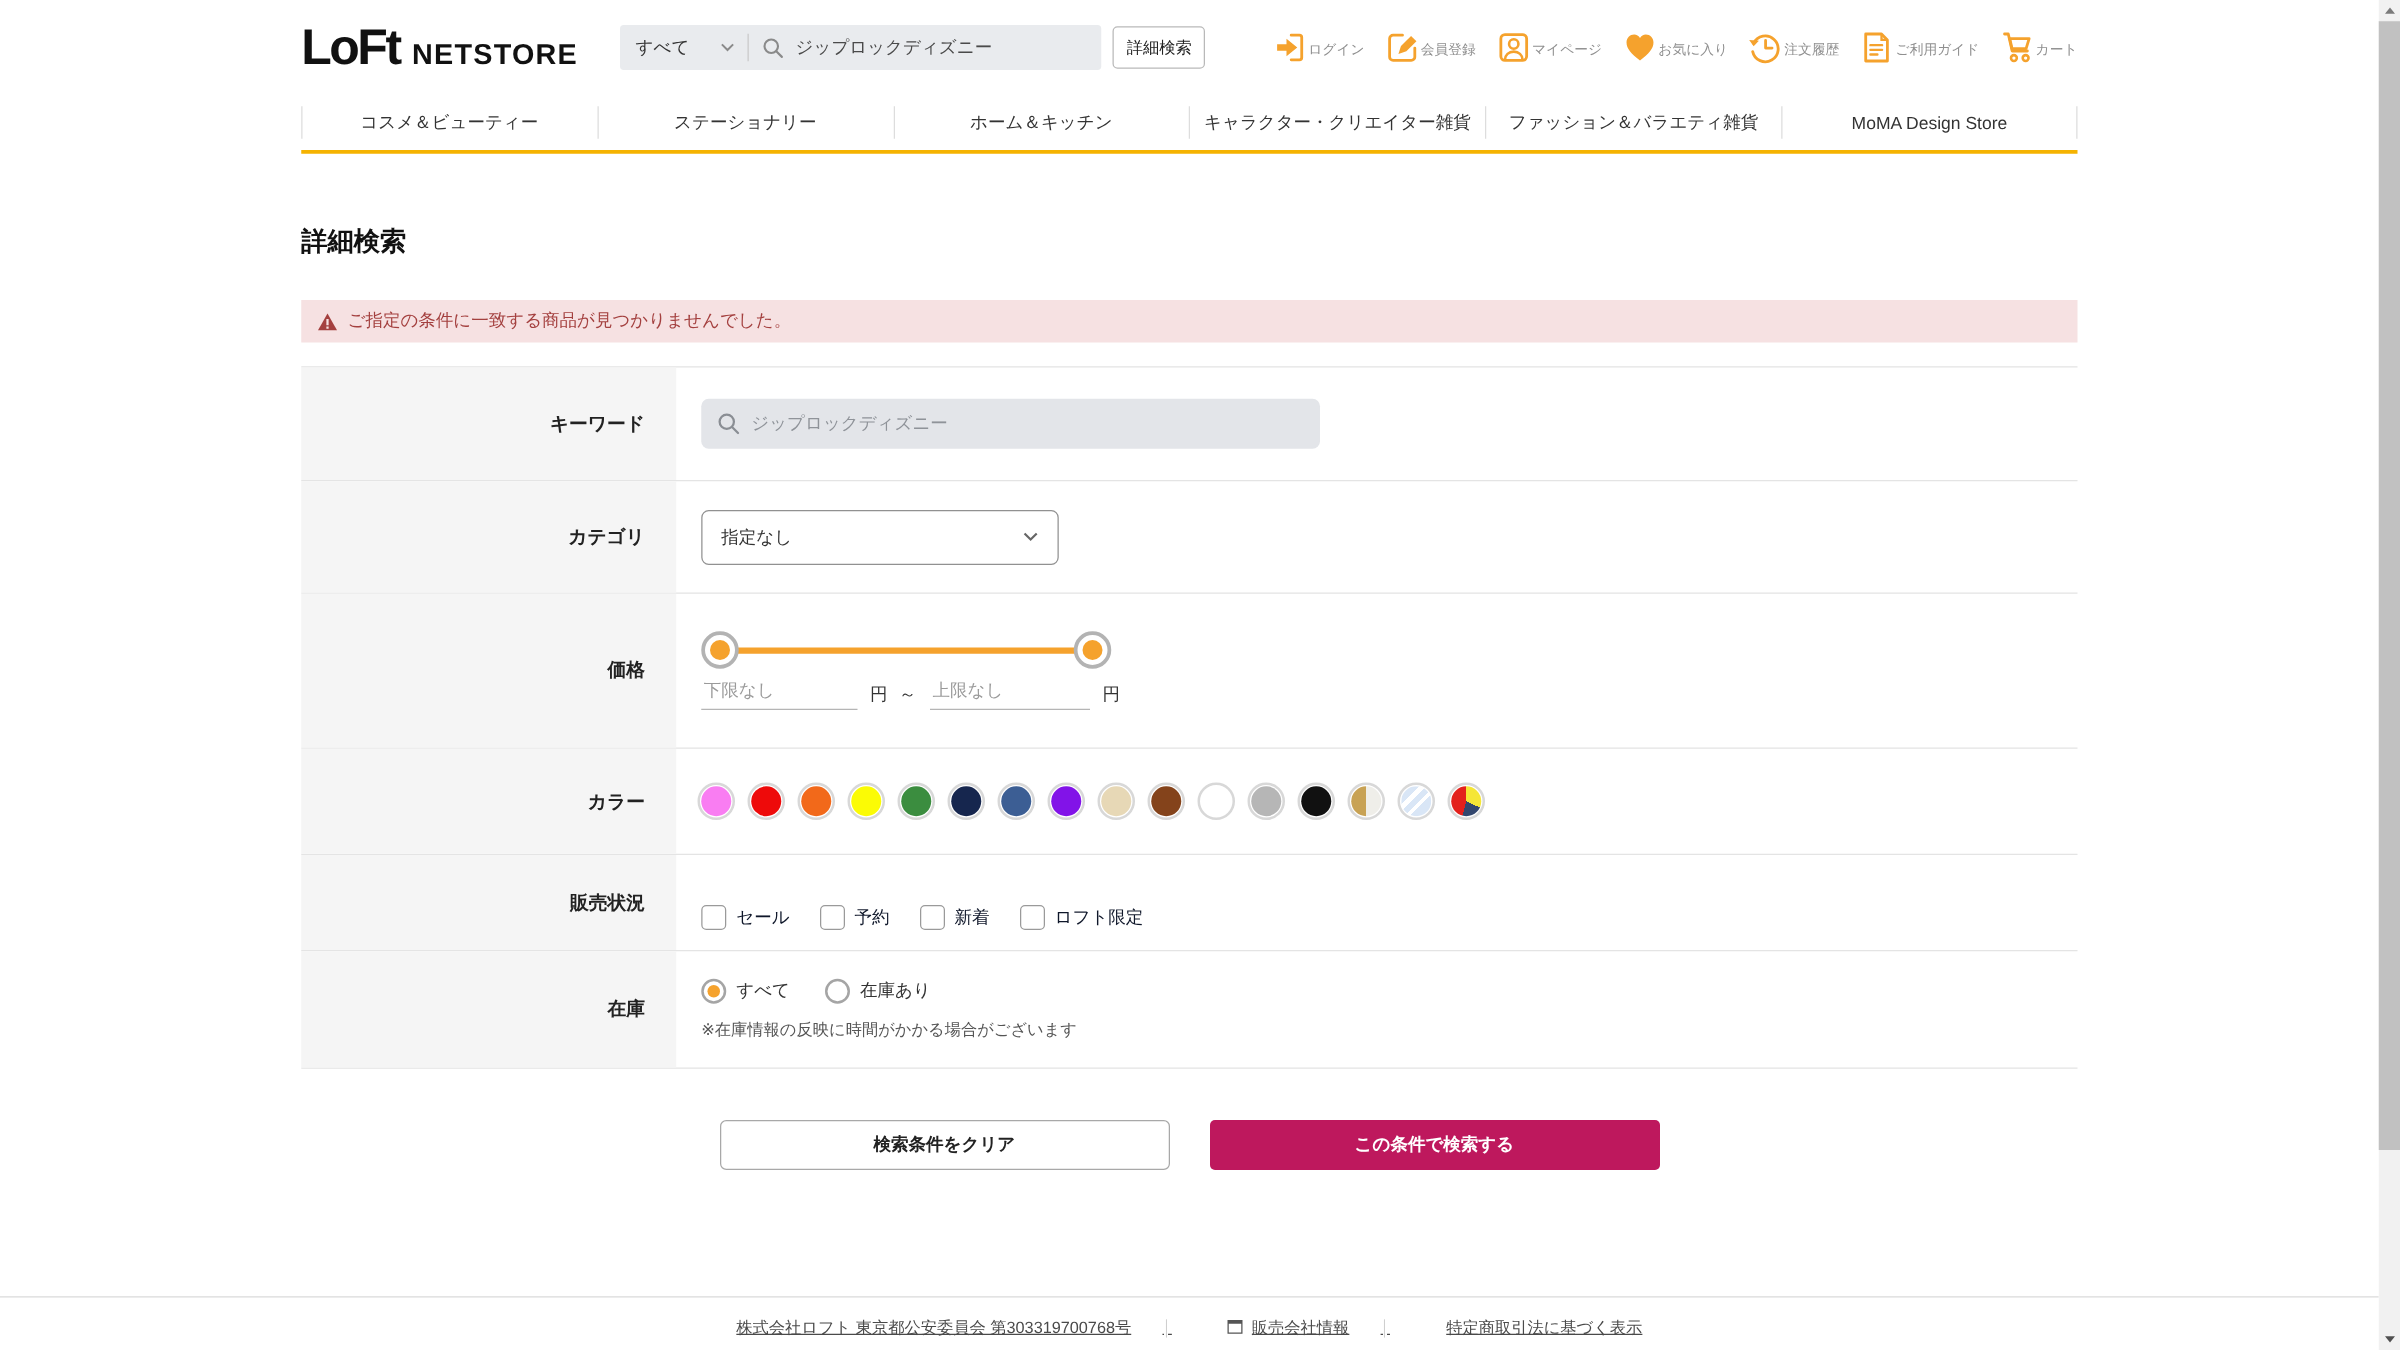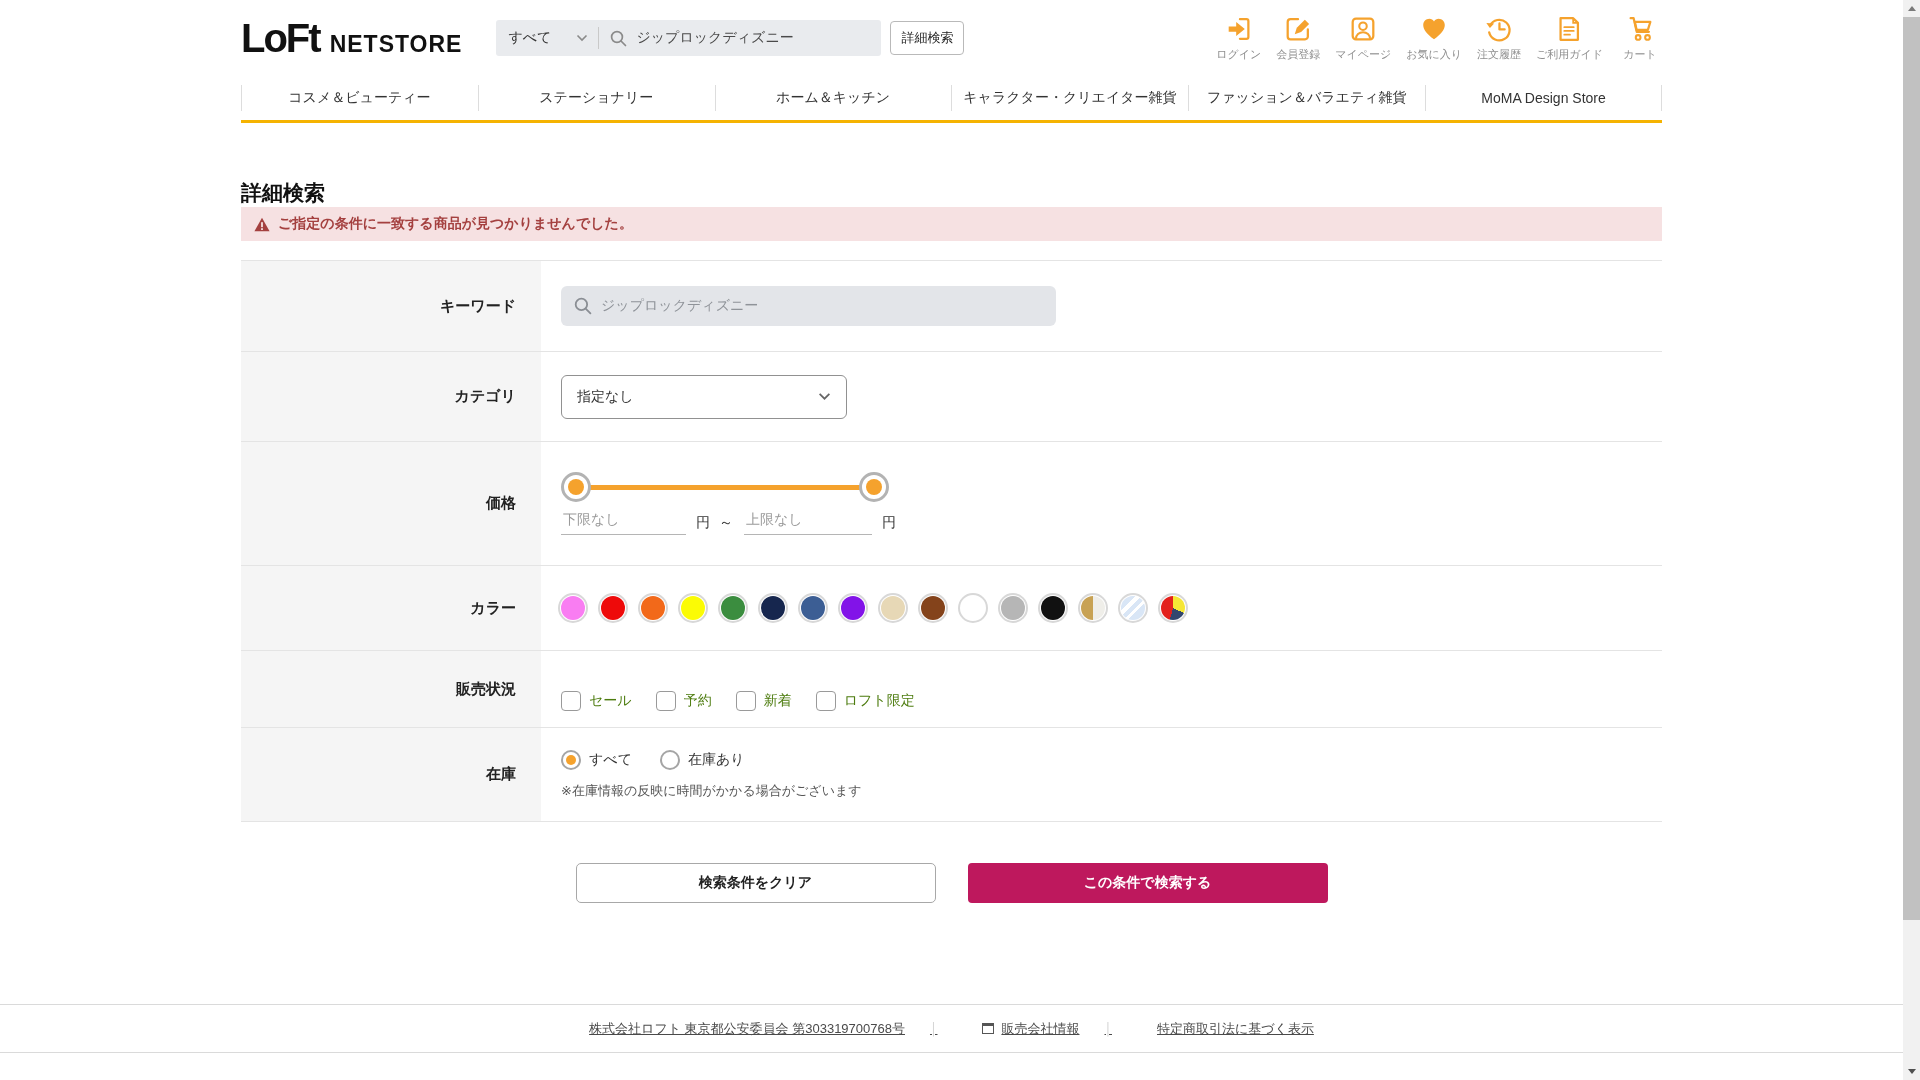--- a/index.html
+++ b/index.html
@@ -19,33 +19,33 @@
 
   .search-wrap { display:flex; align-items:center; margin-left:34px; }
   .search-bar { display:flex; align-items:center; width:385px; height:36px; background:#e9ebee; border-radius:3px; }
   .search-cat { width:102px; height:100%; display:flex; align-items:center; justify-content:space-between; padding:0 10px 0 12px; font-size:14px; color:#333; cursor:pointer; }
   .search-divider { width:1px; height:22px; background:#c9c9c9; }
   .search-input-zone { display:flex; align-items:center; gap:9px; padding-left:11px; flex:1; height:100%; cursor:text; }
   .search-text { font-size:14px; color:#4a4a4a; }
   .detail-search-btn { margin-left:9px; width:74px; height:34px; background:#fff; border:1px solid #b9b9b9; border-radius:4px; font-size:13px; color:#222; cursor:pointer; }
 
   .quick-links { display:flex; gap:15px; margin-left:auto; }
-  .quick-link { display:flex; flex-direction:column; align-items:center; min-width:44px; cursor:pointer; }
+  .quick-link { display:flex; align-items:center; min-width:44px; cursor:pointer; }
   .quick-link svg { display:block; }
   .ql-label { font-size:11px; color:#8f8f8f; margin-top:3px; white-space:nowrap; }
 
   .nav { display:flex; height:47px; border-bottom:3px solid #f5b301; }
   .nav-item { flex:1; display:flex; align-items:center; justify-content:center; font-size:14px; color:#333; position:relative; cursor:pointer; }
   .nav-item::before { content:""; position:absolute; left:0; top:50%; transform:translateY(-50%); width:1px; height:26px; background:#ddd; }
   .nav-item:last-child::after { content:""; position:absolute; right:0; top:50%; transform:translateY(-50%); width:1px; height:26px; background:#ddd; }
 
   
   .page-title { margin:56px 0 0; font-size:21px; font-weight:bold; color:#111; }
 
-  .error-bar { height:34px; background:#f6e1e2; color:#a4403f; display:flex; align-items:center; padding-left:13px; font-size:14px; gap:8px;font-weight:bold; }
+  .error-bar { margin-top:33px; height:34px; background:#f6e1e2; color:#a4403f; display:flex; align-items:center; padding-left:13px; font-size:14px; gap:8px; }
 
   .form-table { margin-top:19px; }
   .form-row { display:flex; border-top:1px solid #e4e4e4; }
   .form-row:last-child { border-bottom:1px solid #e4e4e4; }
   .row-label { width:300px; background:#f5f5f5; display:flex; align-items:center; justify-content:flex-end; padding-right:25px; font-size:15px; font-weight:bold; color:#222; }
   .row-content { flex:1; display:flex; flex-direction:column; justify-content:center; padding-left:20px; }
   .row-keyword { height:91px; } .row-category { height:90px; } .row-price { height:124px; }
   .row-color { height:85px; } .row-sales { height:77px; } .row-stock { height:95px; }
 
   .kw-input { display:flex; align-items:center; width:495px; height:40px; background:#e3e5e9; border-radius:6px; padding:0 13px; gap:9px; cursor:text; }
@@ -64,21 +64,21 @@
   .yen-min { margin:0 9px 0 10px; } .tilde { margin-right:11px; } .yen-max { margin-left:10px; }
 
   .swatches { display:flex; gap:16px; align-items:center; }
   .swatch { width:24px; height:24px; border-radius:50%; outline:2px solid #d8d8d8; outline-offset:1px; cursor:pointer; flex:none; }
   .swatch-split { background:linear-gradient(90deg,#c8a254 0 50%, #efeee9 50% 100%); }
   .swatch-pattern { background:
       linear-gradient(135deg, rgba(255,255,255,0) 30%, #ffffff 30%, #ffffff 42%, rgba(255,255,255,0) 42%, rgba(255,255,255,0) 55%, #ffffff 55%, #ffffff 64%, rgba(255,255,255,0) 64%), #d9e6f6; }
   .swatch-pie { background: conic-gradient(#f5e636 0deg 115deg, #33476e 115deg 195deg, #e3211c 195deg 360deg); }
 
   .checkbox-group { display:flex; gap:24px; }
-  .checkbox { display:flex; align-items:center; gap:8px; font-size:14px; color:#4d7c0f; cursor:pointer;margin-top:24px; }
+  .checkbox { display:flex; align-items:center; gap:8px; font-size:14px; color:#0f172a; cursor:pointer;margin-top:24px; }
   .cb-box { width:20px; height:20px; border:1px solid #9a9a9a; border-radius:4px; background:#fff; flex:none; }
 
   .radio-group { display:flex; gap:28px; }
   .radio { display:flex; align-items:center; gap:8px; font-size:14px; color:#333; cursor:pointer; }
   .rd-circle { width:20px; height:20px; border:2px solid #a5a5a5; border-radius:50%; background:#fff; display:flex; align-items:center; justify-content:center; flex:none; }
   .radio.checked .rd-circle::after { content:""; width:10px; height:10px; border-radius:50%; background:#f5a22d; }
   .stock-note { margin-top:12px; font-size:13px; color:#555; }
 
   .actions { display:flex; justify-content:center; gap:32px; margin-top:41px; }
   .btn-clear { width:360px; height:40px; background:#fff; border:1px solid #a8a8a8; border-radius:5px; font-size:14px; font-weight:bold; color:#222; cursor:pointer; font-family:inherit; }

